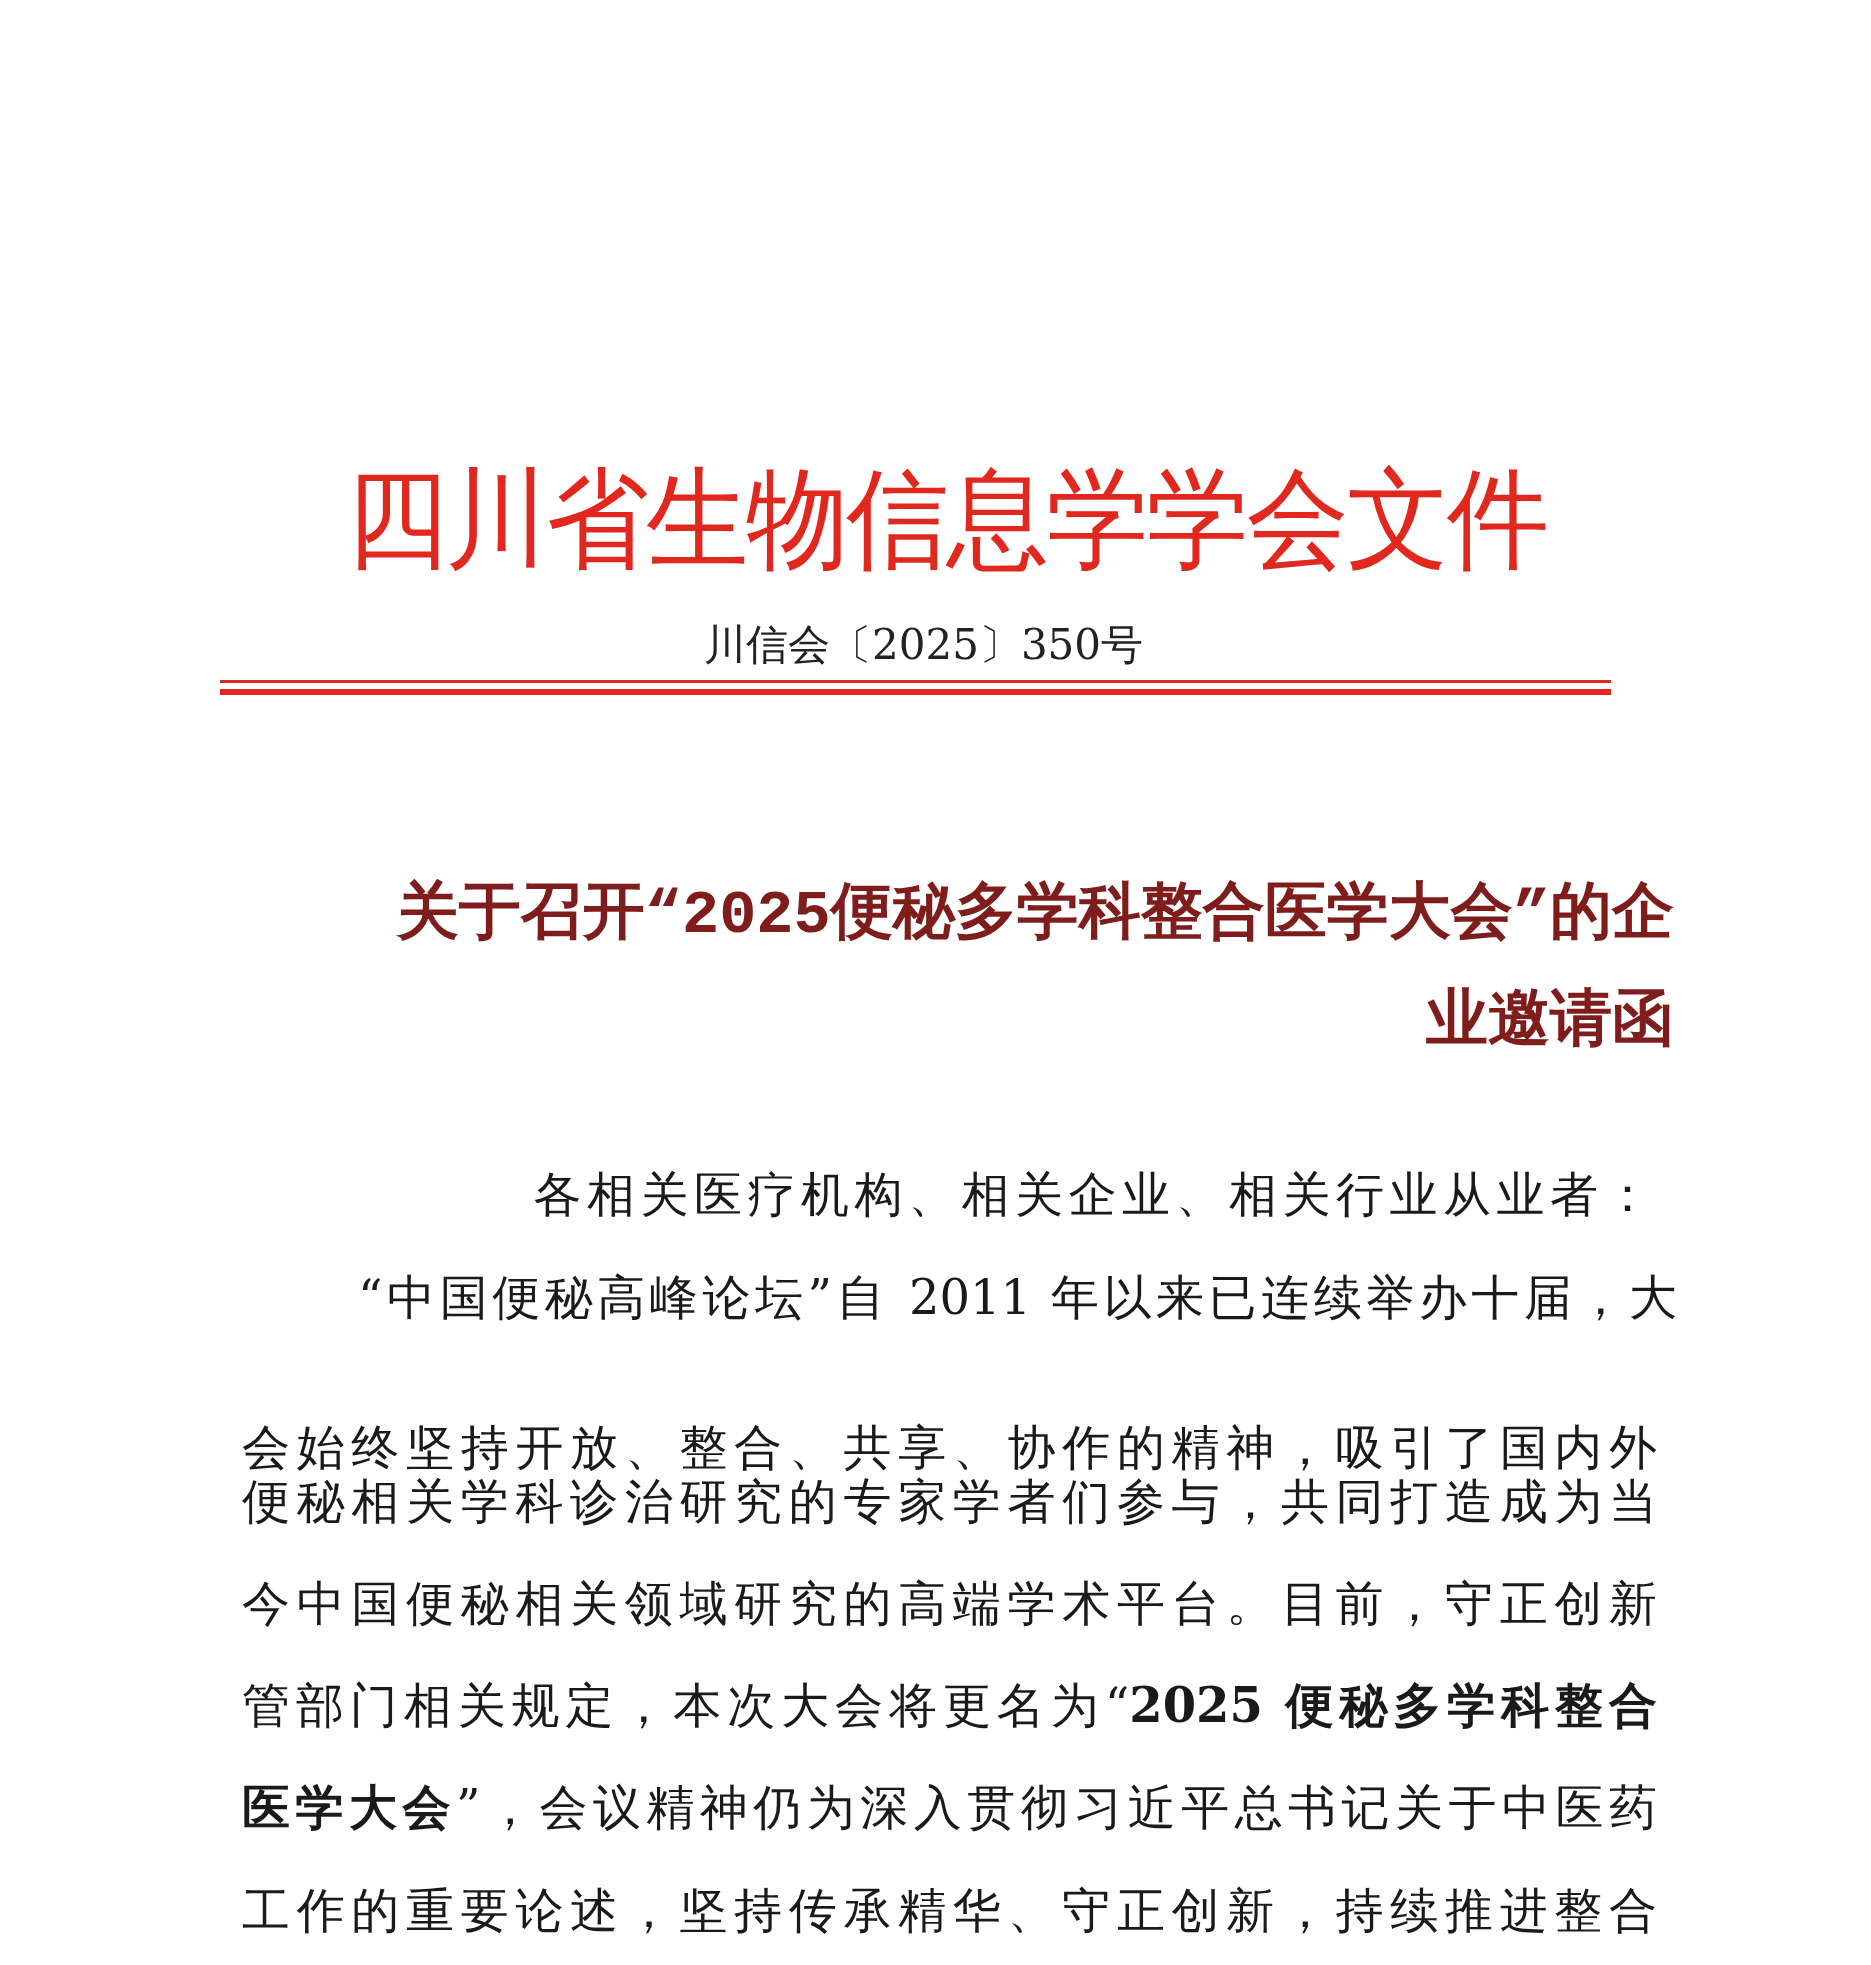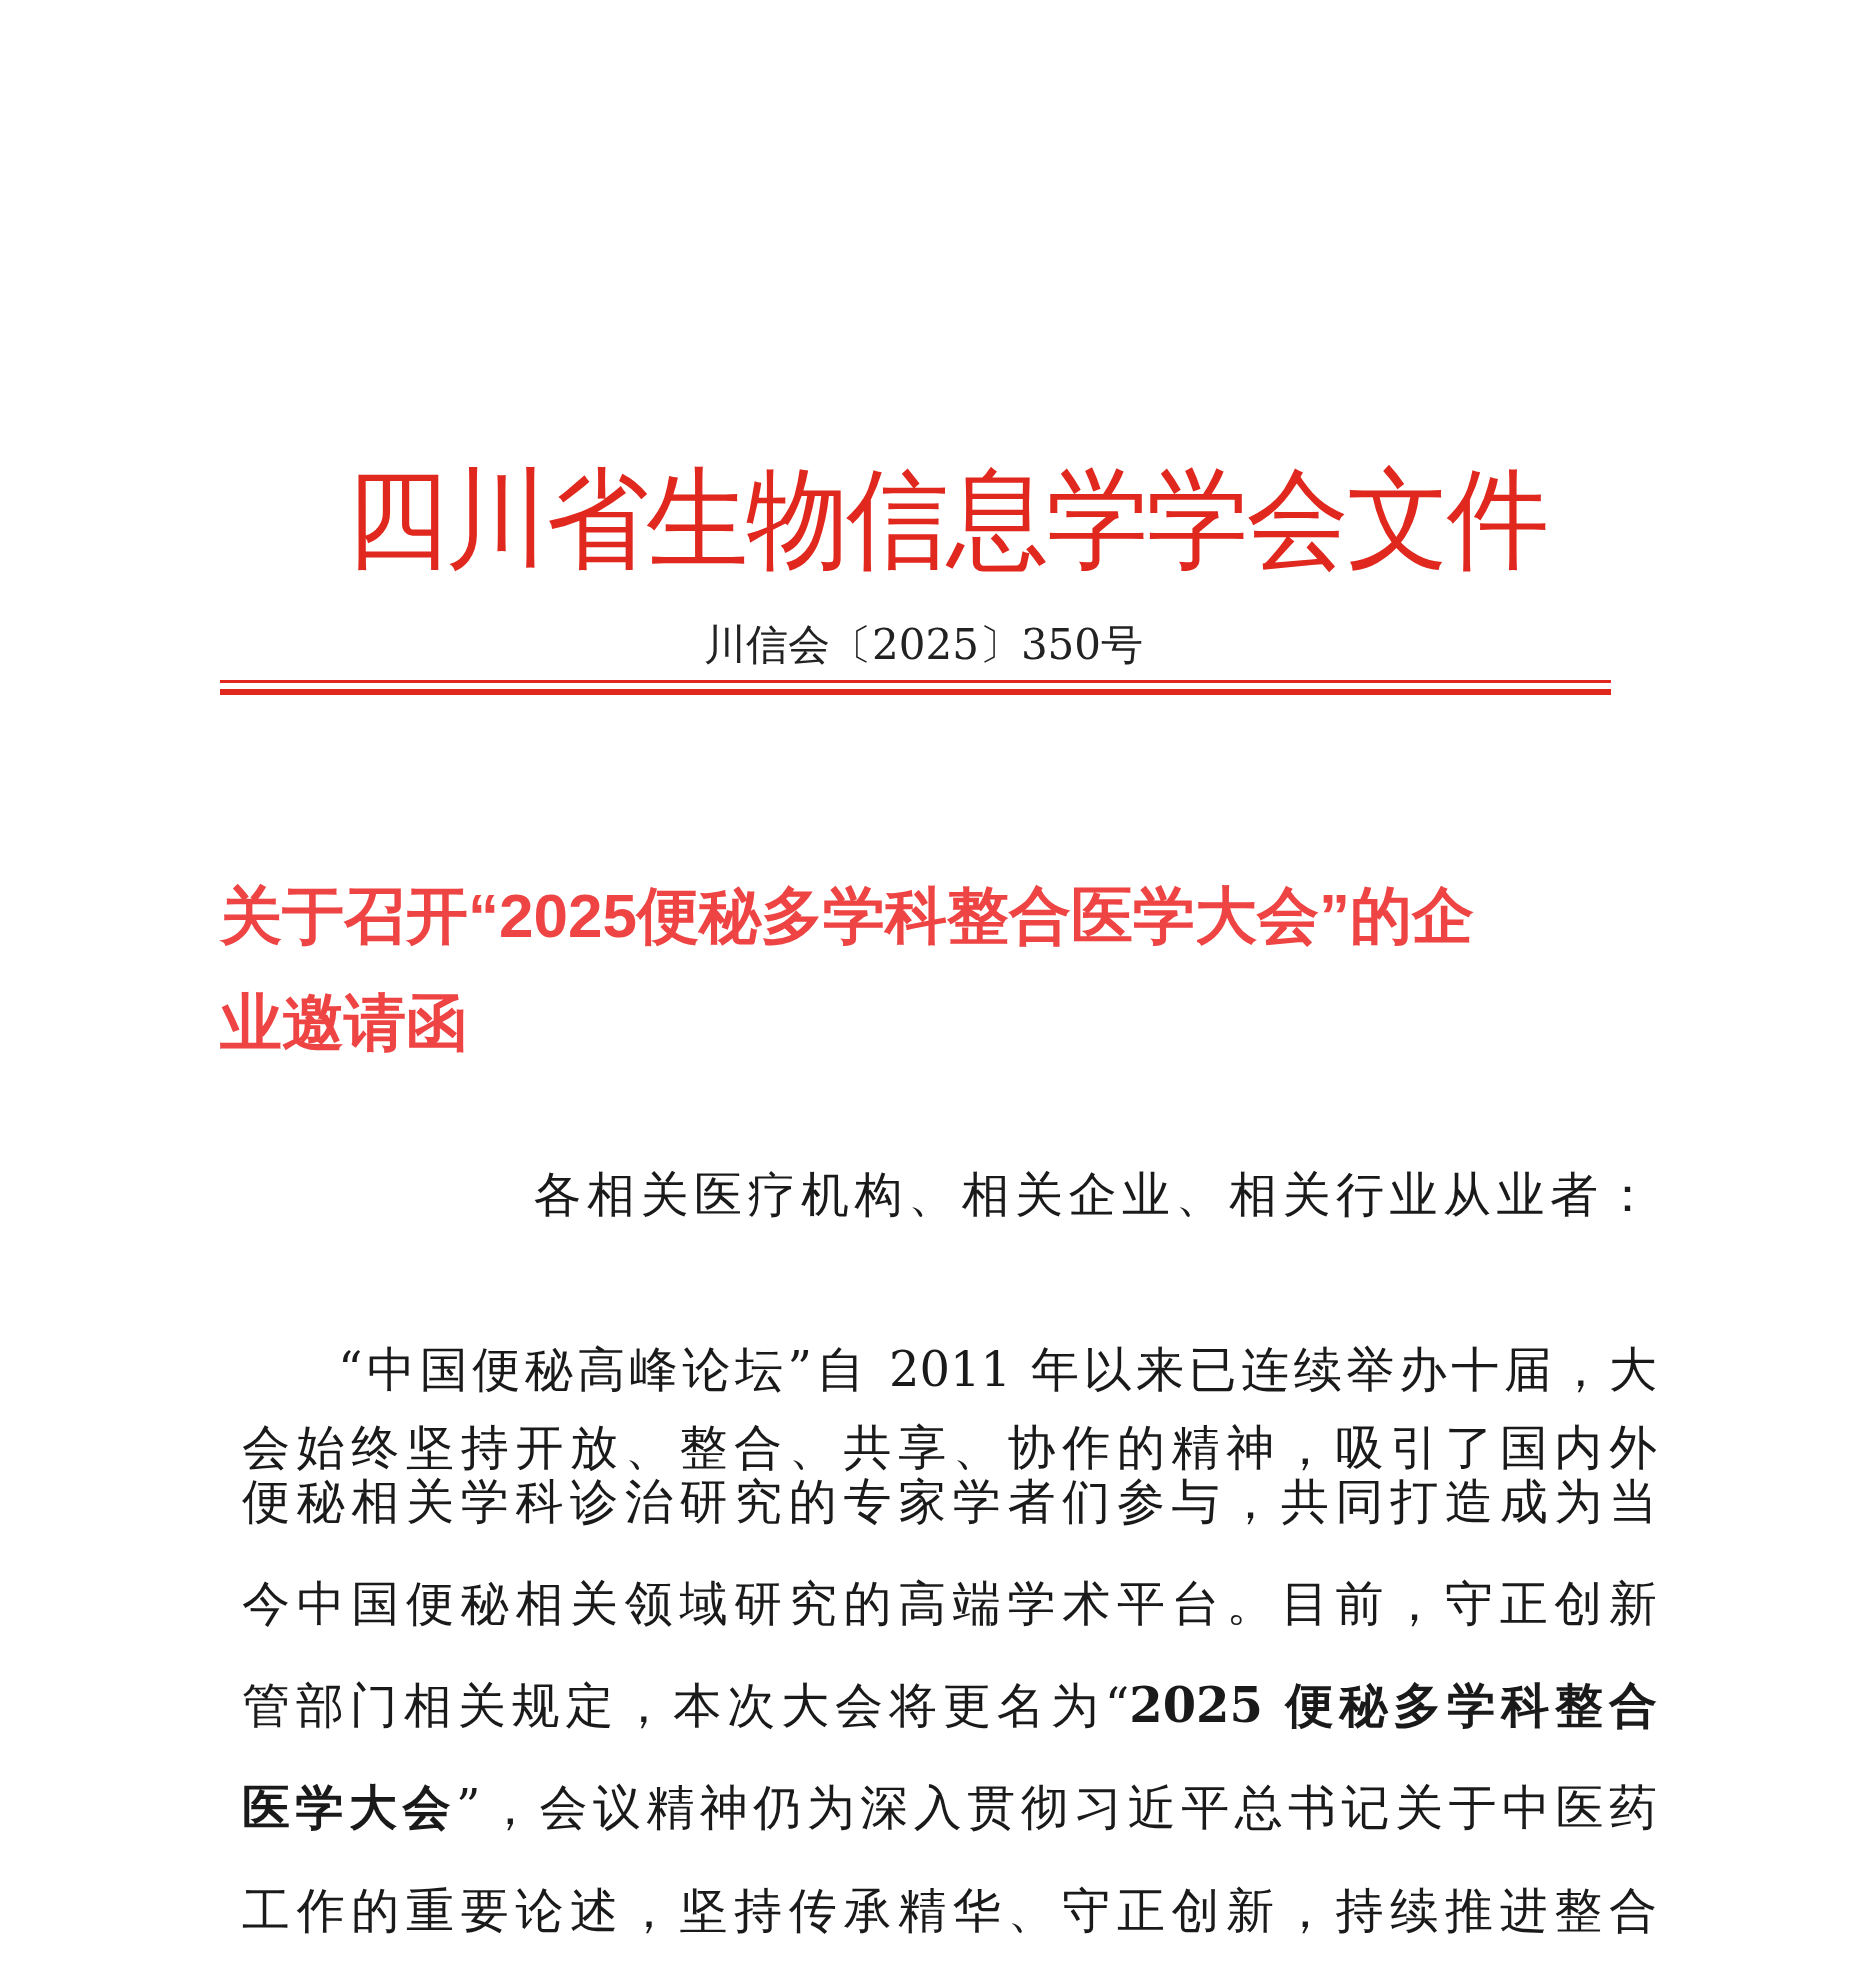--- a/index.html
+++ b/index.html
@@ -12,23 +12,23 @@
       font-size: 110px; line-height: 118px; letter-spacing: -2.4px; white-space: nowrap;
       transform: scaleX(0.93); transform-origin: left center; }
 
     .doc-number { position: absolute; left: 704px; top: 617px; height: 55px;
       font-size: 42px; line-height: 55px; color: #222; white-space: nowrap; }
 
     .rule { position: absolute; left: 220px; width: 1391px; background: #e0281e; }
     .rule.thin { top: 680px; height: 2.8px; }
     .rule.thick { top: 689px; height: 5.5px; }
 
-    .heading { position: absolute; left: 220px; width: 1454px; text-align: left;
-      font-family: Liberation Sans, sans-serif; font-weight: bold;
-      font-size: 62px; line-height: 79px; color: #ef4444; white-space: nowrap; }
+    .heading { position: absolute; left: 220px; width: 1454px; text-align: right;
+      font-family: Liberation Mono, monospace; font-weight: bold;
+      font-size: 62px; line-height: 79px; color: #7f1d1d; white-space: nowrap; }
     .heading.l1 { top: 876px; }
     .heading.l2 { top: 983px; }
 
     .body-line { position: absolute; left: 242px; width: 1415px; height: 63px;
       font-size: 48px; line-height: 63px; color: #1a1a1a; white-space: nowrap;
       letter-spacing: 8.6px; text-align: right; }
     .body-line.justify { text-align: justify; text-align-last: justify; letter-spacing: 0; }
     .body-line.indent { left: 338px; width: 1319px; }
     .bold { font-weight: bold; }
   </style>
@@ -40,21 +40,21 @@
   <div class="org-title">四川省生物信息学学会文件</div>
   <div class="doc-number">川信会〔2025〕350号</div>
   <div class="rule thin"></div>
   <div class="rule thick"></div>
 
   <div class="heading l1">关于召开“2025便秘多学科整合医学大会”的企</div>
   <div class="heading l2">业邀请函</div>
 
   <div class="body-line" style="top:1163px; letter-spacing:5.5px;">各相关医疗机构、相关企业、相关行业从业者：</div>
 
-  <div class="body-line justify indent" style="top:1338px;">“中国便秘高峰论坛”自 2011 年以来已连续举办十届，大</div>
+  <div class="body-line justify indent" style="top:1266px;margin-left:20px;">“中国便秘高峰论坛”自 2011 年以来已连续举办十届，大</div>
   <div class="body-line justify" style="top:1416px;">会始终坚持开放、整合、共享、协作的精神，吸引了国内外</div>
   <div class="body-line justify" style="top:1470px;">便秘相关学科诊治研究的专家学者们参与，共同打造成为当</div>
   <div class="body-line justify" style="top:1572px;">今中国便秘相关领域研究的高端学术平台。目前，守正创新</div>
 
   <div class="body-line justify" style="top:1674px;">
     <span>管部门相关规定，本次大会将更名为“</span><span class="bold">2025 便秘多学科整合</span>
   </div>
   <div class="body-line justify" style="top:1776px;">
     <span class="bold">医学大会</span><span>”，会议精神仍为深入贯彻习近平总书记关于中医药</span>
   </div>

